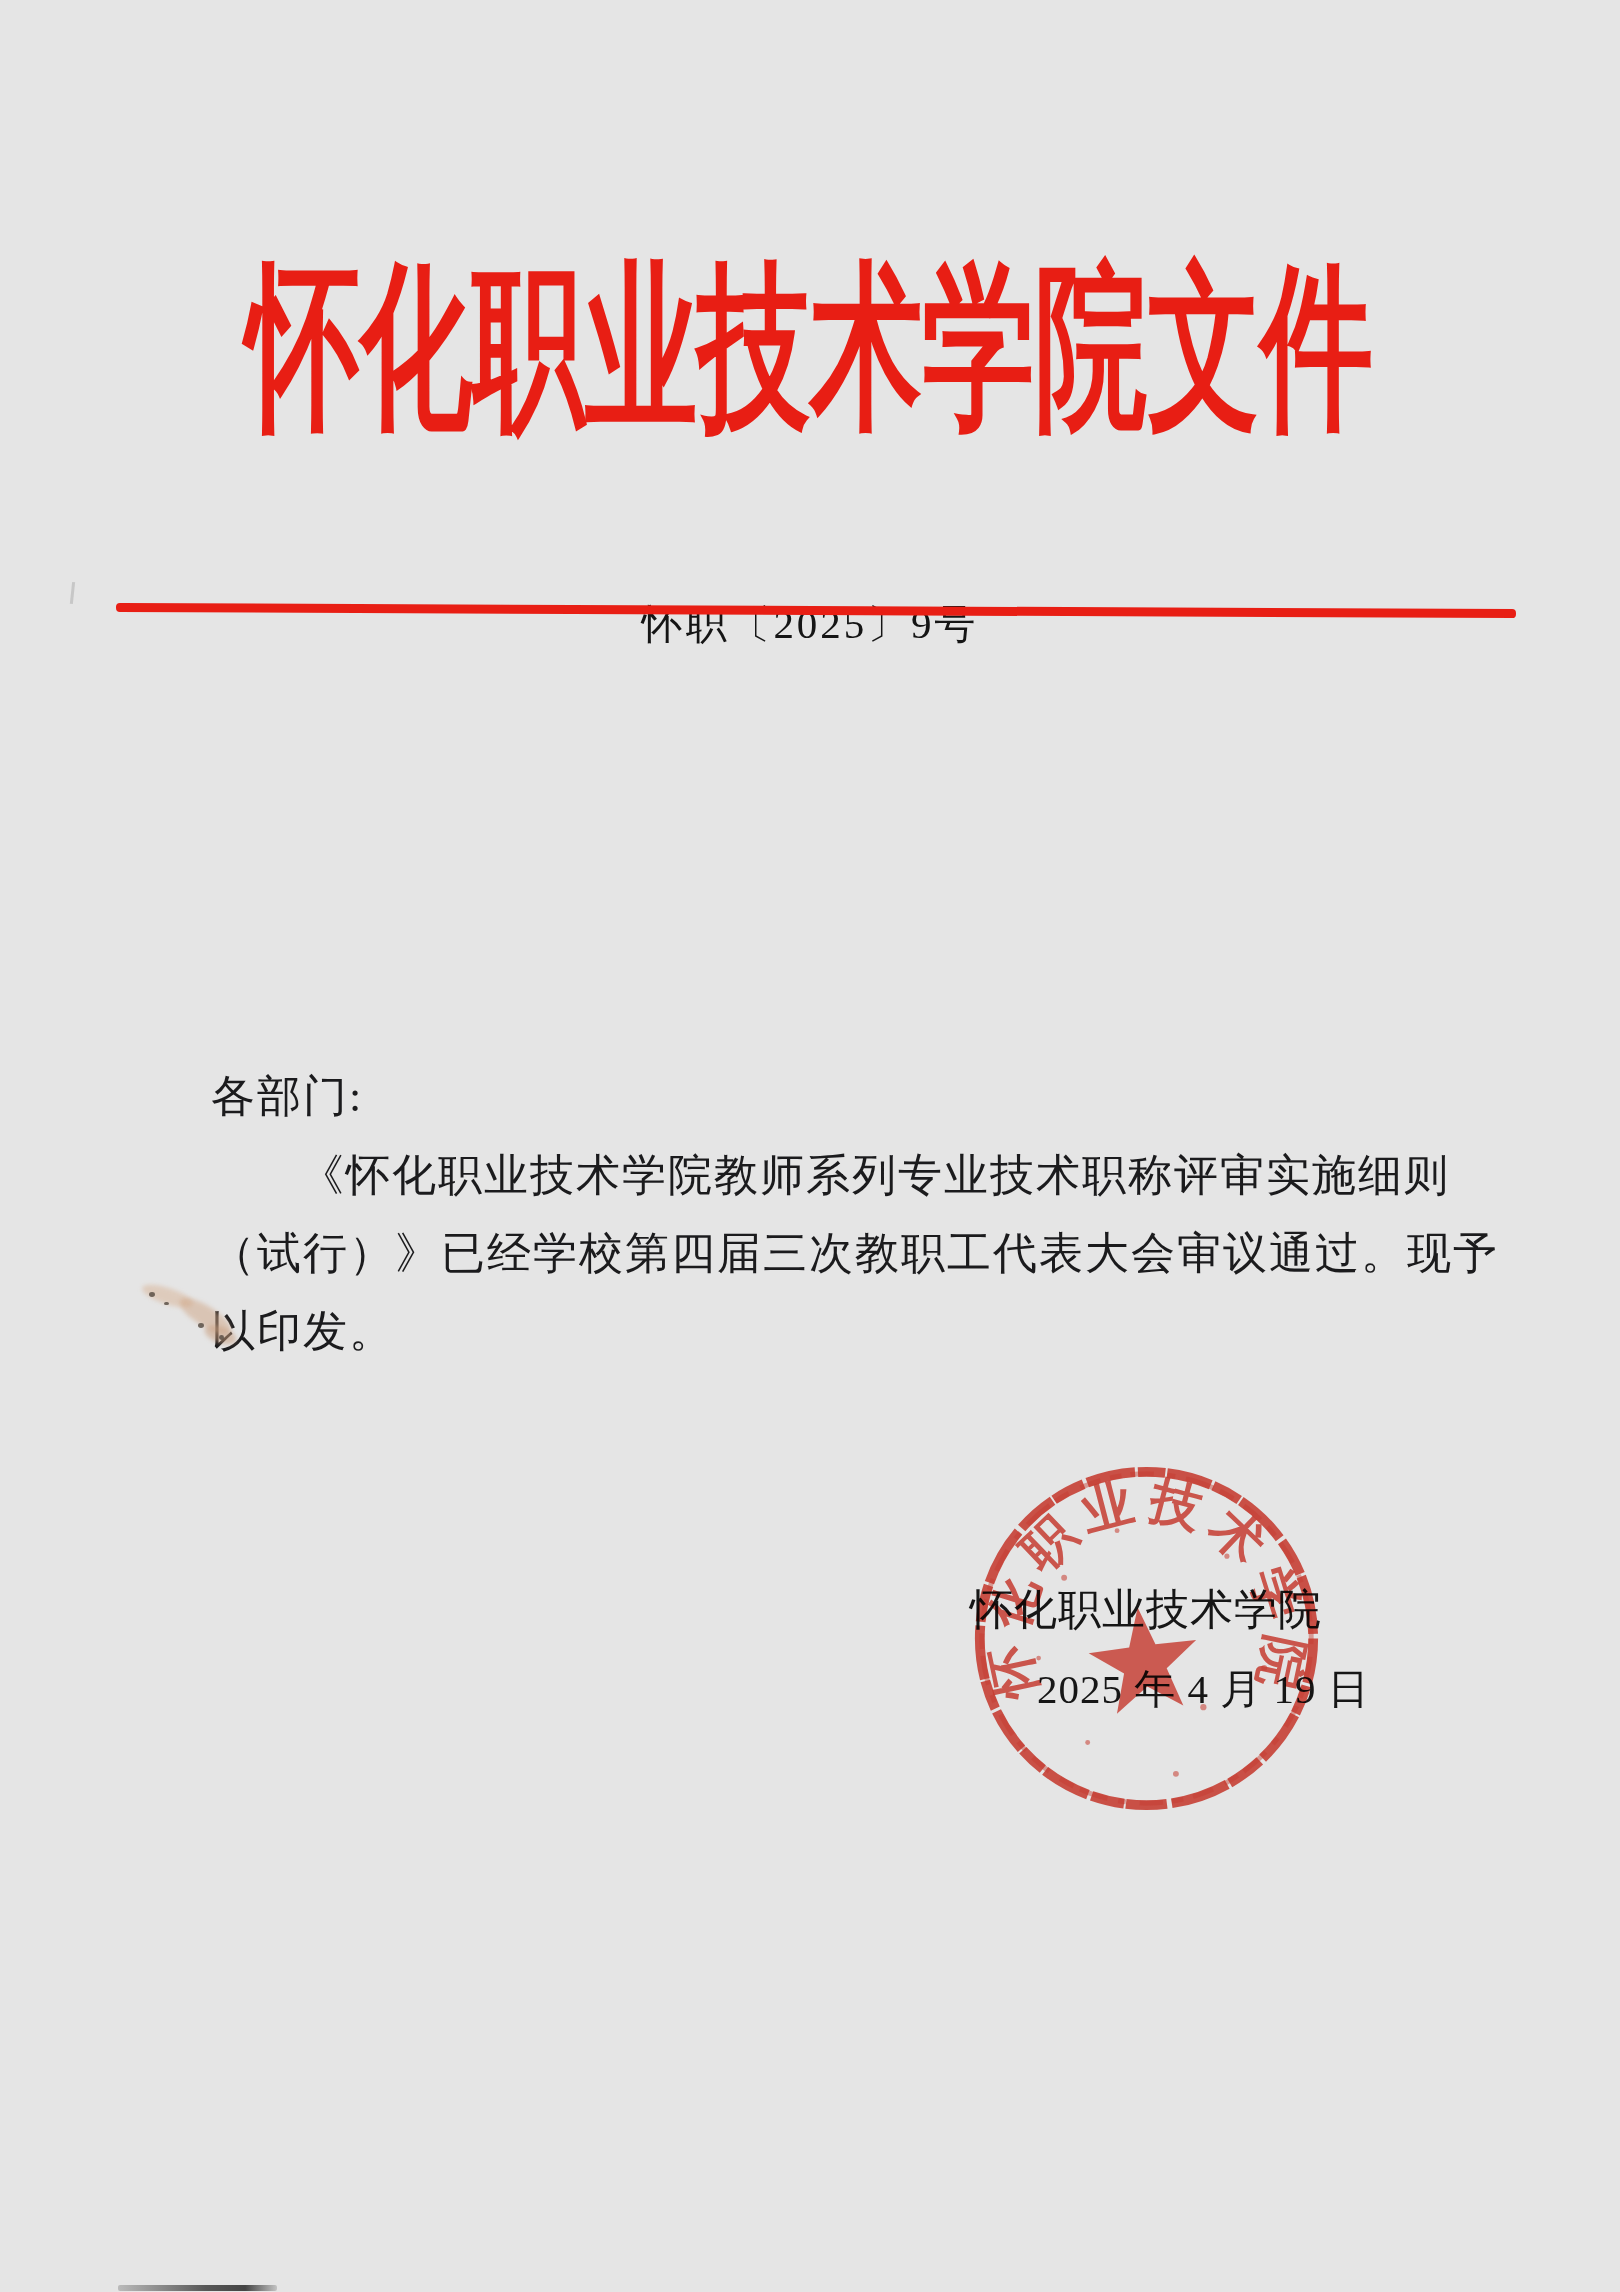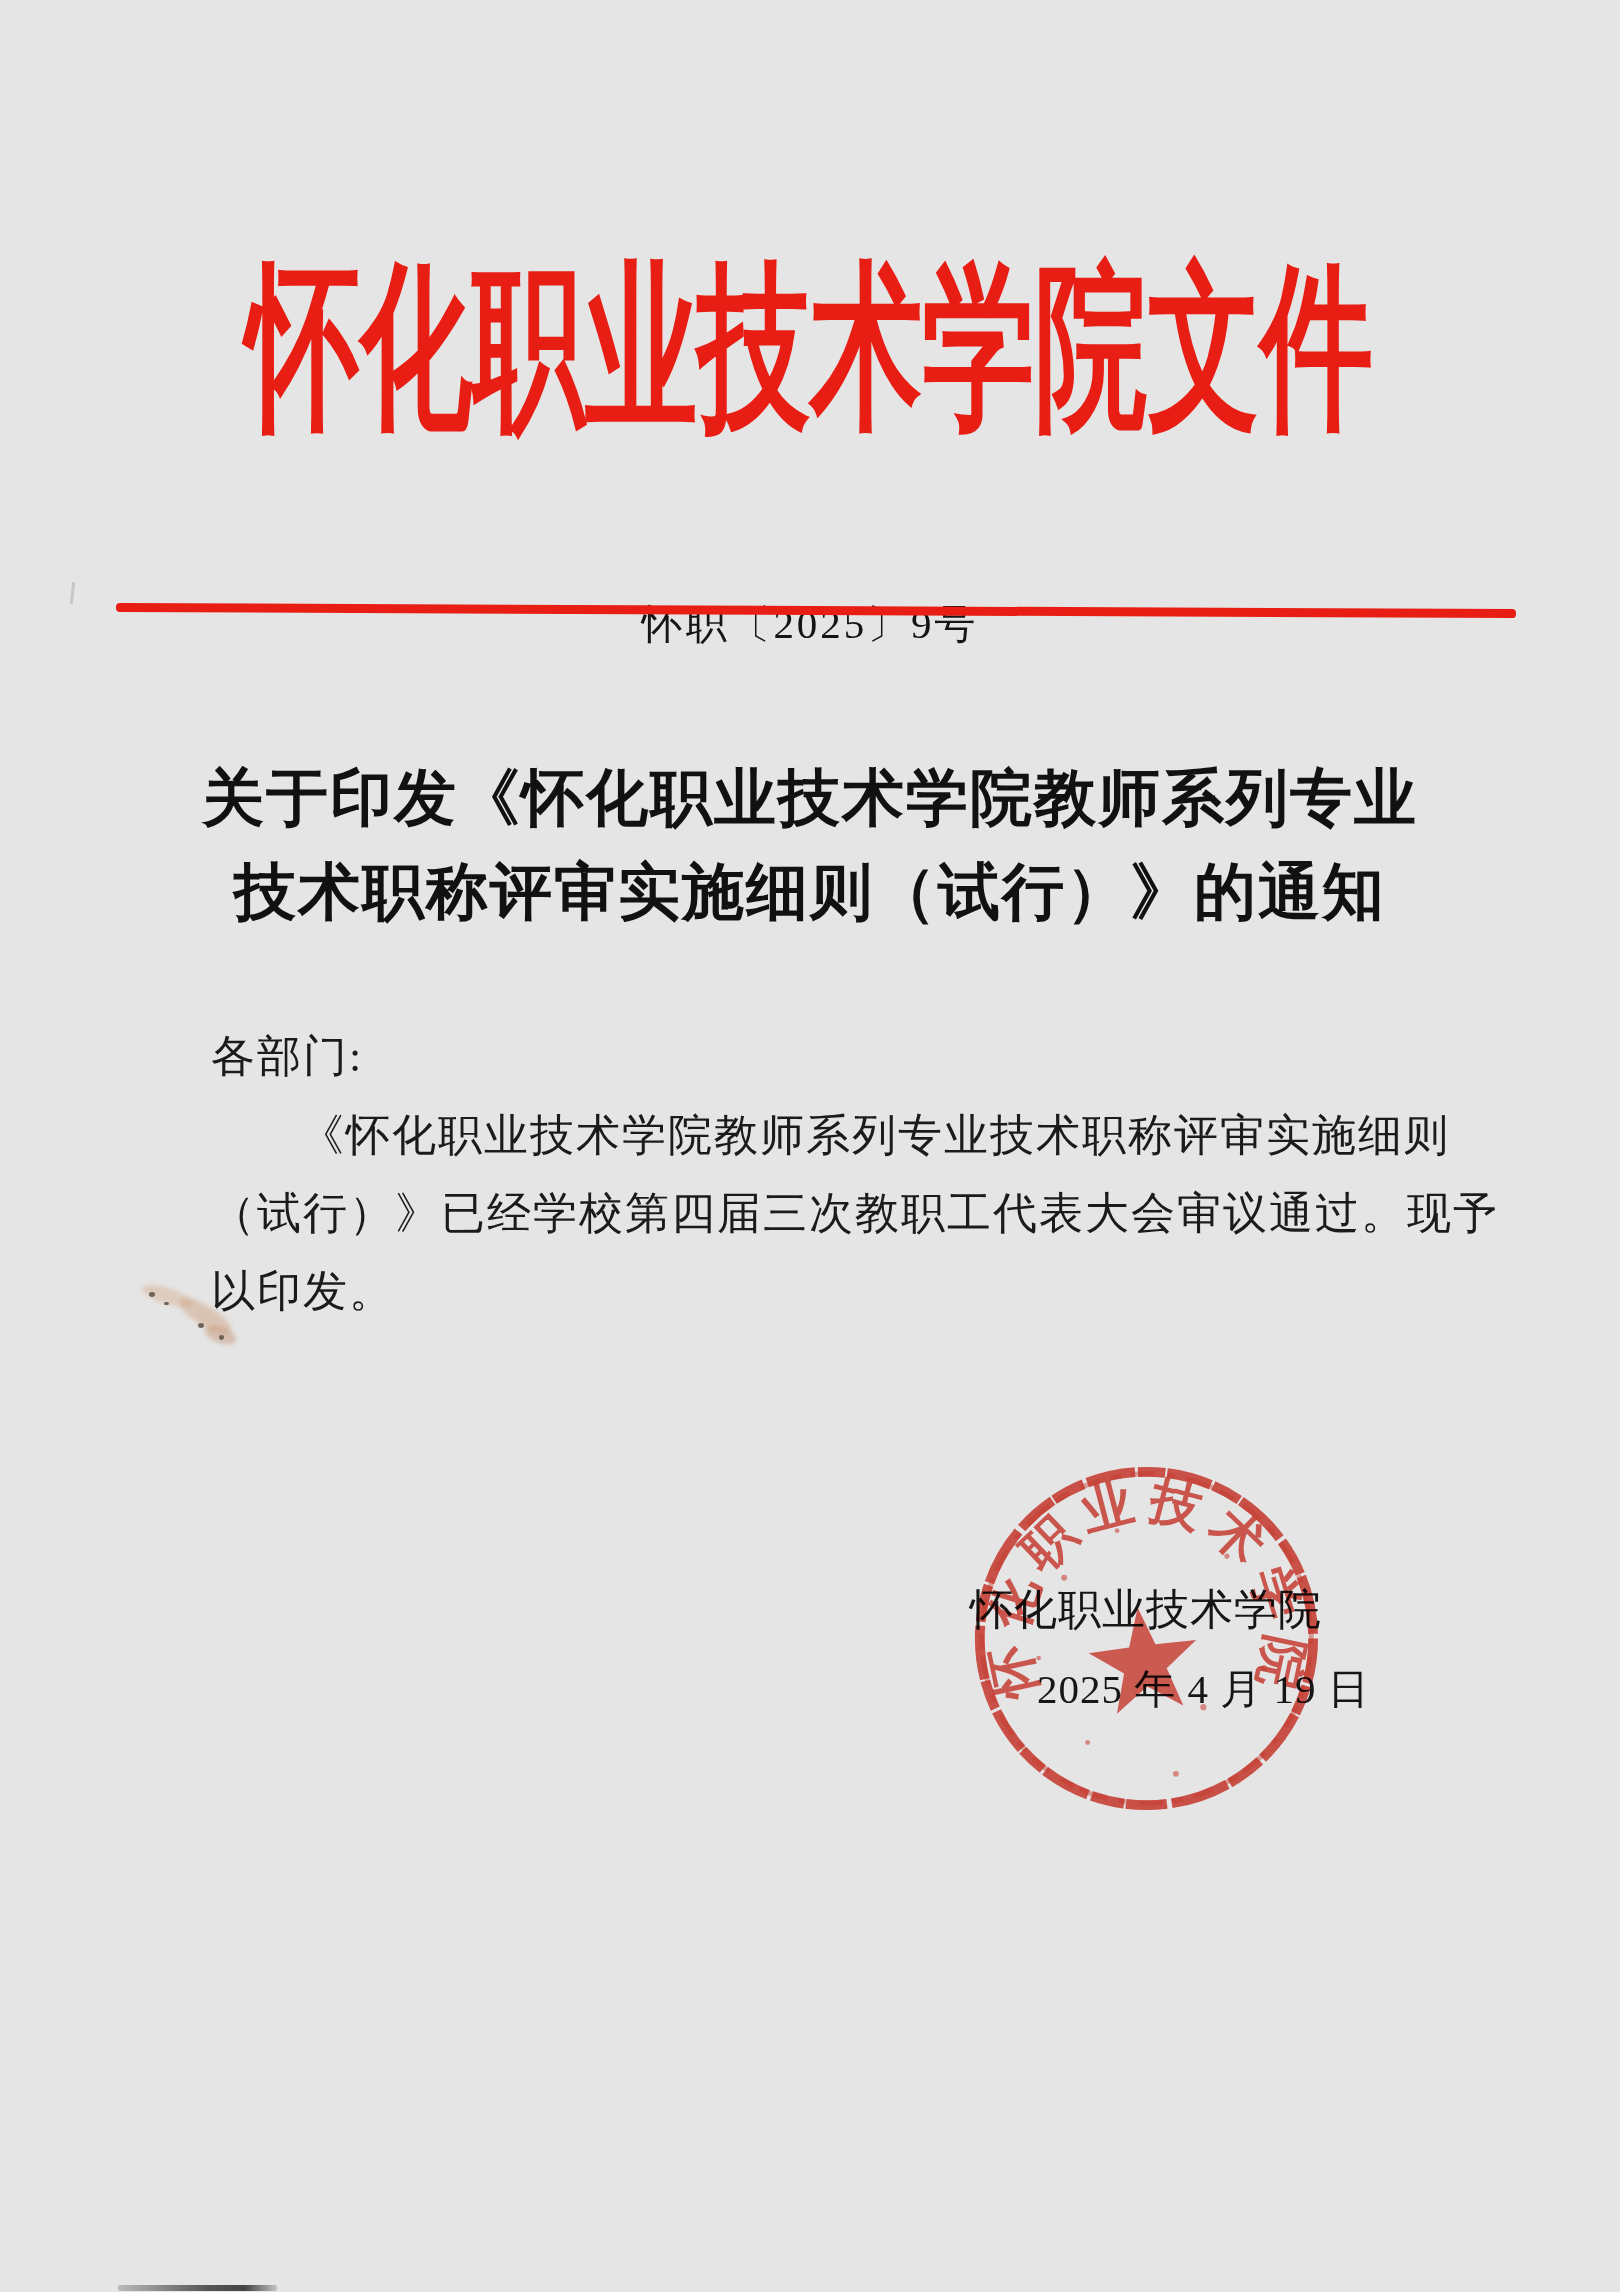--- a/index.html
+++ b/index.html
@@ -69,21 +69,21 @@
     white-space:nowrap;
   }
   
   .body-text{
     position:absolute;
     left:0;top:0;width:100%;
     font-size:44px;
     color:#1b1b1d;
     letter-spacing:2px;
   }
-  .b-line{position:absolute;white-space:nowrap;}
+  .b-line{position:absolute;white-space:nowrap;margin-top:40px;}
   .b-sal{left:211px;top:1027px;}
   .b-l1{left:300px;top:1106px;}
   .b-l2{left:211px;top:1184px;}
   .b-l3{left:211px;top:1262px;}
   
   .sig-org{
     position:absolute;
     left:970px;top:1581px;
     font-size:43px;
     letter-spacing:1px;
@@ -135,24 +135,20 @@
 <body>
 
 <div class="page">
 
   <div class="org-header">怀化职业技术学院文件</div>
 
   <div class="doc-number">怀职〔2025〕9号</div>
 
   <div class="red-rule"></div>
 
-  <div class="notice-title">
-    <div class="t-line">关于印发《怀化职业技术学院教师系列专业</div>
-    <div class="t-line">技术职称评审实施细则（试行）》的通知</div>
-  </div>
 
   <div class="body-text">
     <div class="b-line b-sal">各部门:</div>
     <div class="b-line b-l1">《怀化职业技术学院教师系列专业技术职称评审实施细则</div>
     <div class="b-line b-l2">（试行）》已经学校第四届三次教职工代表大会审议通过。现予</div>
     <div class="b-line b-l3">以印发。</div>
   </div>
 
   <div class="sig-org">怀化职业技术学院</div>
   <div class="sig-date">2025 年 4 月 19 日</div>

